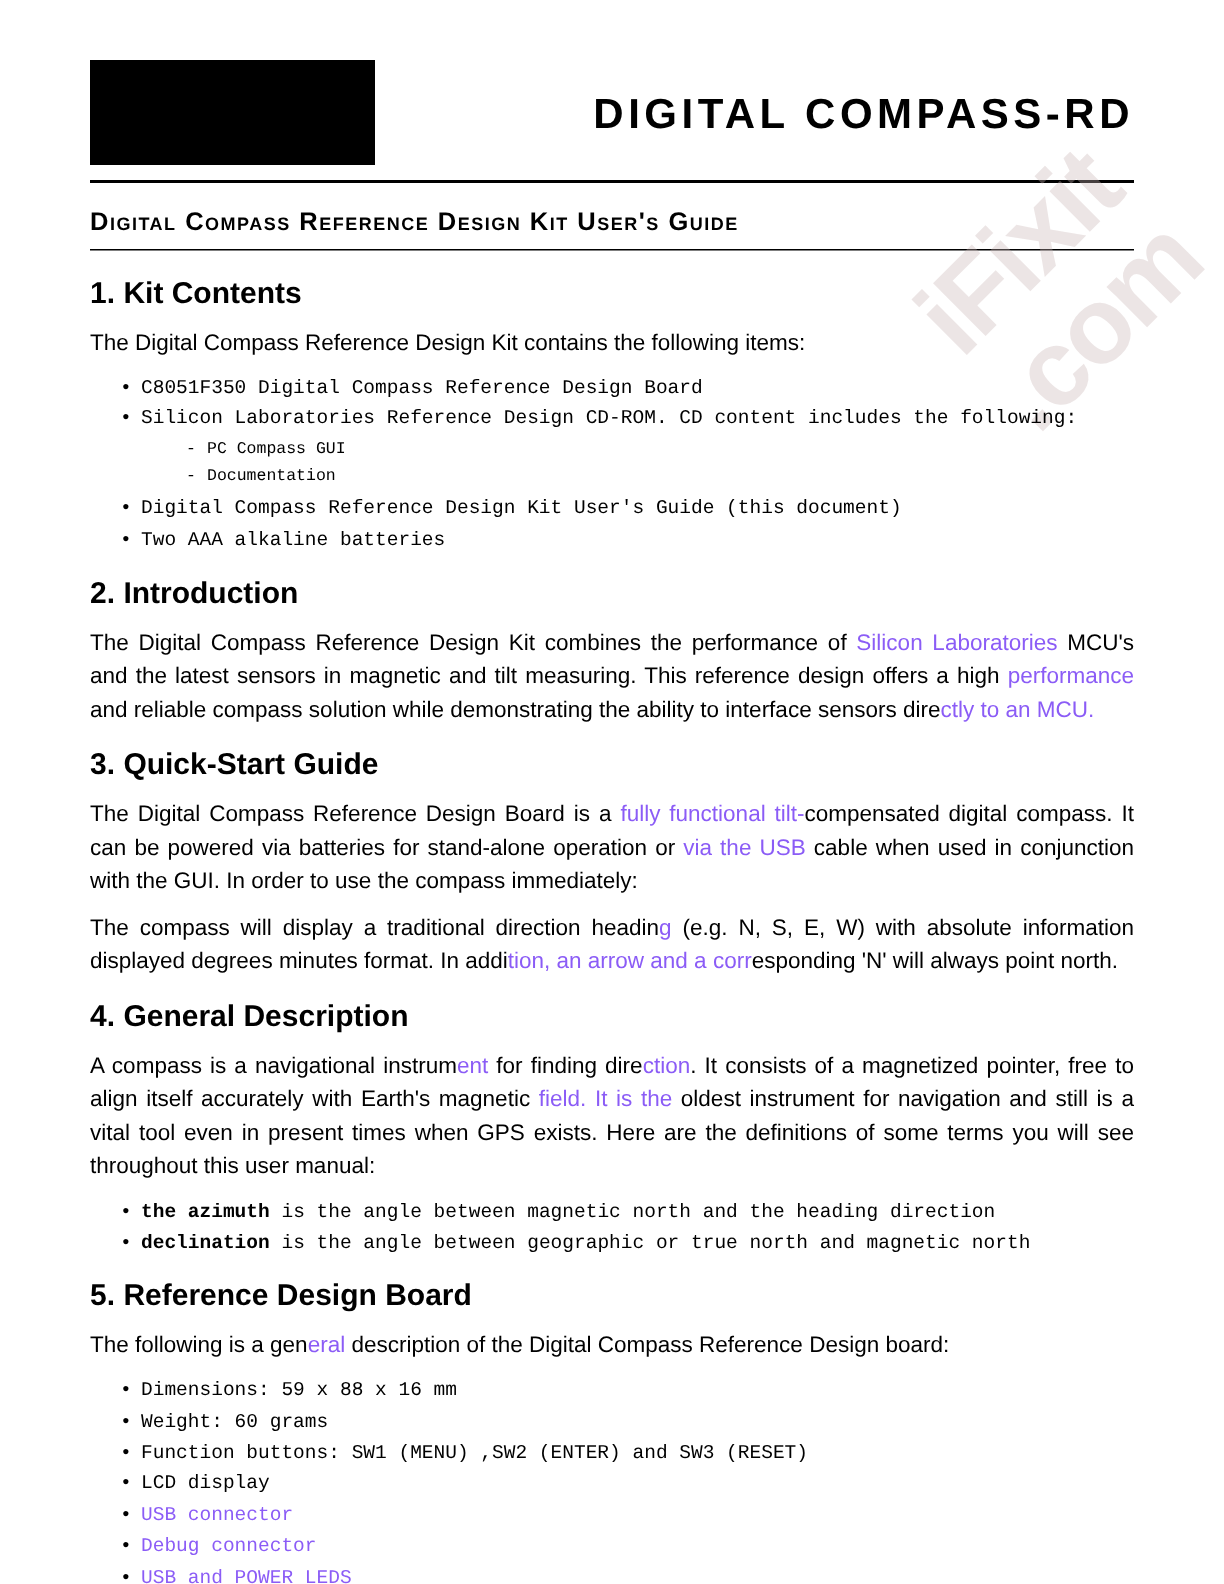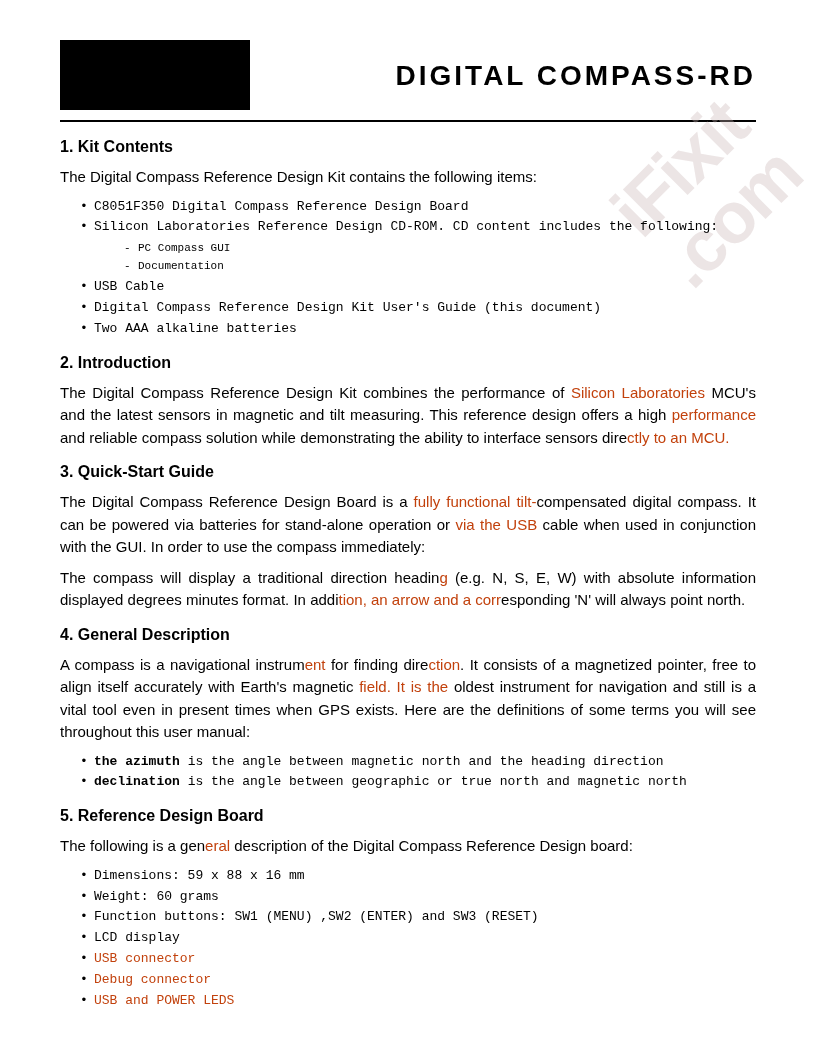--- a/index.html
+++ b/index.html
@@ -79,21 +79,21 @@
       z-index: 0;
     }
 
     .content {
       position: relative;
       z-index: 1;
     }
 
     
     h2 {
-      font-size: 16px;
+      font-size: 20px;
       font-weight: bold;
       margin-bottom: 10px;
       margin-top: 4px;
     }
 
     
     p {
       font-size: 15px;
       line-height: 1.5;
       text-align: justify;
@@ -136,21 +136,21 @@
     }
 
     .dash-list li::before {
       content: "-";
       position: absolute;
       left: 0;
     }
 
     
     .highlight-red {
-      color: #c2410c;
+      color: #8b5cf6;
     }
 
     .bold-term {
       font-weight: bold;
     }
 
     
     .section {
       margin-bottom: 14px;
     }
@@ -160,42 +160,40 @@
 
 <div class="page">
 
   <div class="watermark">iFixit<br>.com</div>
 
   <div class="header">
     <div class="header-logo"></div>
     <div class="header-title">DIGITAL COMPASS-RD</div>
   </div>
 
+  <div class="doc-title">Digital Compass Reference Design Kit User's Guide</div>
 
   <div class="content">
 
     <div class="section">
       <h2>
         <span>1.</span>
         <span>Kit Contents</span>
       </h2>
       <p>The Digital Compass Reference Design Kit contains the following items:</p>
       <ul>
         <li>
           <span>C8051F350 Digital Compass Reference Design Board</span>
         </li>
         <li>
           <span>Silicon Laboratories Reference Design CD-ROM.  CD content includes the following:</span>
           <ul class="dash-list">
             <li>PC Compass GUI</li>
             <li>Documentation</li>
           </ul>
-        </li>
-        <li>
-          <span>USB Cable</span>
         </li>
         <li>
           <span>Digital Compass Reference Design Kit User's Guide (this document)</span>
         </li>
         <li>
           <span>Two AAA alkaline batteries</span>
         </li>
       </ul>
     </div>
 

